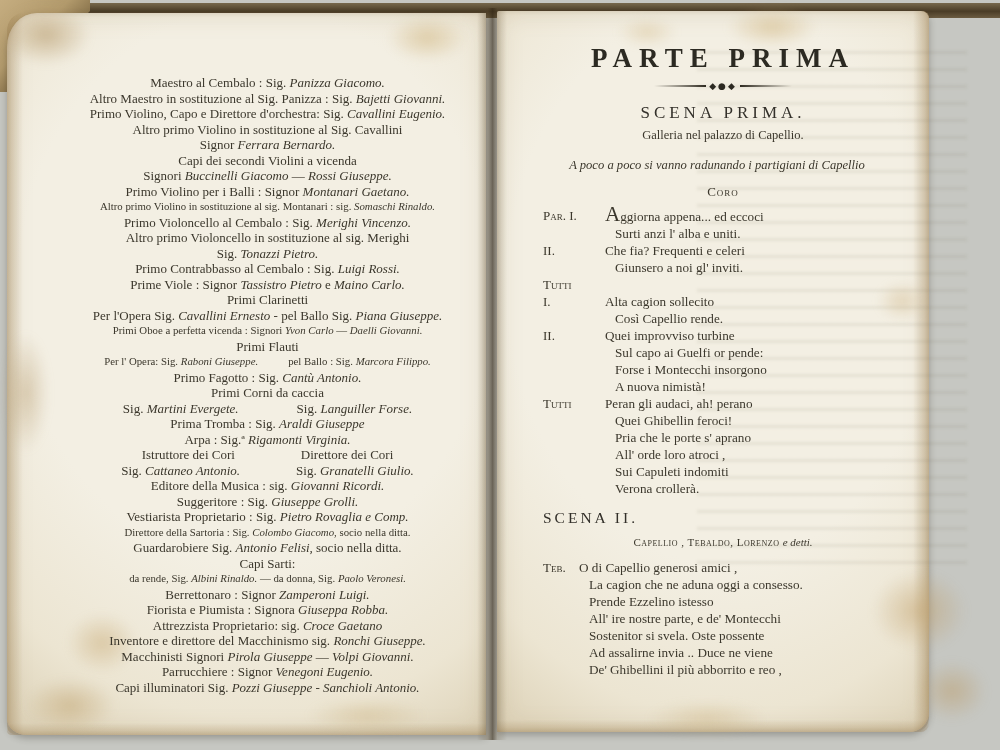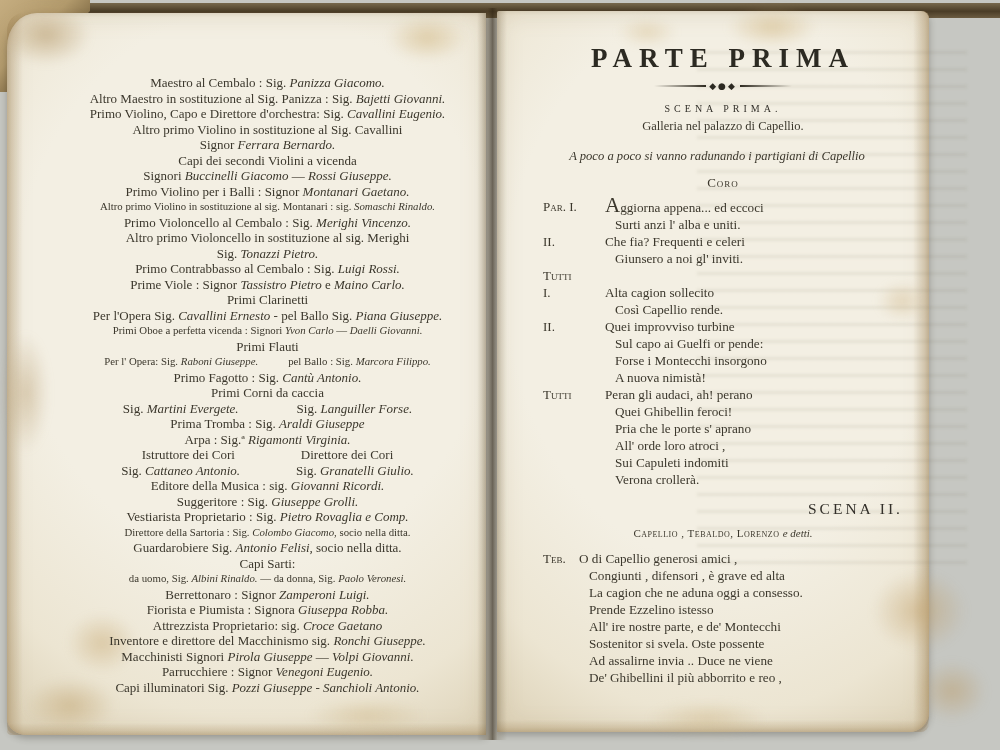--- a/index.html
+++ b/index.html
@@ -52,32 +52,32 @@
   .gap{display:inline-block;}
 
   
   .rp{position:absolute;inset:0;z-index:5;box-sizing:border-box;
     padding:32px 26px 0 46px;color:#3b372c;}
   .h1{text-align:center;font-size:27px;font-weight:bold;letter-spacing:7px;color:#2c2a22;}
   .orn{display:flex;align-items:center;justify-content:center;margin:7px 0 12px;}
   .orn:before{content:"";height:2px;width:52px;background:linear-gradient(90deg,rgba(46,42,32,0),#2e2a20);}
   .orn:after{content:"";height:2px;width:52px;background:linear-gradient(90deg,#2e2a20,rgba(46,42,32,0));}
   .orn .g{font-family:"DejaVu Sans",sans-serif;font-size:9px;letter-spacing:2px;margin:0 3px;color:#2c2a22;}
-  .sc-title{text-align:center;font-size:10px;letter-spacing:4px;color:#33302a;margin-top:4px;}
+  .sc-title{text-align:center;font-size:17px;letter-spacing:4px;color:#33302a;margin-top:4px;}
   .sc-sub{text-align:center;font-size:12.5px;margin-top:5px;}
   .stage{font-style:italic;font-size:12.6px;text-align:center;margin:15px 0 11px -12px;white-space:nowrap;}
   .coro{text-align:center;font-variant:small-caps;font-size:13px;letter-spacing:1px;margin-bottom:7px;}
   .vrow{display:flex;align-items:flex-start;}
   .spk{font-variant:small-caps;font-size:13px;line-height:17px;flex:0 0 62px;}
   .spk.s2{flex:0 0 36px;}
   .vcol{flex:1;}
   .vline{font-size:13.2px;line-height:17px;white-space:nowrap;}
   .vline:not(:first-child){margin-left:10px;}
   .dropcap{font-size:21px;line-height:14px;}
-  .sc2-title{text-align:right;font-size:15.5px;letter-spacing:3px;color:#33302a;margin:12px 0 0;}
+  .sc2-title{text-align:left;font-size:15.5px;letter-spacing:3px;color:#33302a;margin:12px 0 0;}
   .cast{text-align:center;font-size:11px;margin:9px 0 11px;}
 </style>
 </head>
 <body>
 
 <div class="scene">
 
   <div class="under-top"></div>
   <div class="under-corner"></div>
 
@@ -116,21 +116,21 @@
         <div class="cl"><span class="">Prima Tromba : Sig. </span><span class="it ">Araldi Giuseppe</span></div>
         <div class="cl"><span class="">Arpa : Sig.ª </span><span class="it ">Rigamonti Virginia.</span></div>
         <div class="cl"><span class="">Istruttore dei Cori</span><span class="gap" style="width: 66px;"></span><span class="">Direttore dei Cori</span></div>
         <div class="cl"><span class="">Sig. </span><span class="it ">Cattaneo Antonio.</span><span class="gap" style="width: 56px;"></span><span class="">Sig. </span><span class="it ">Granatelli Giulio.</span></div>
         <div class="cl"><span class="">Editore della Musica : sig. </span><span class="it ">Giovanni Ricordi.</span></div>
         <div class="cl"><span class="">Suggeritore : Sig. </span><span class="it ">Giuseppe Grolli.</span></div>
         <div class="cl"><span class="">Vestiarista Proprietario : Sig. </span><span class="it ">Pietro Rovaglia e Comp.</span></div>
         <div class="cl sm"><span class="">Direttore della Sartoria : Sig. </span><span class="it ">Colombo Giacomo,</span><span class=""> socio nella ditta.</span></div>
         <div class="cl"><span class="">Guardarobiere Sig. </span><span class="it ">Antonio Felisi,</span><span class=""> socio nella ditta.</span></div>
         <div class="cl"><span class="">Capi Sarti:</span></div>
-        <div class="cl sm"><span class="">da uomo, Sig. </span><span class="it ">Albini Rinaldo.</span><span class=""> — da donna, Sig. </span><span class="it ">Paolo Veronesi.</span></div>
+        <div class="cl sm"><span class="">da rende, Sig. </span><span class="it ">Albini Rinaldo.</span><span class=""> — da donna, Sig. </span><span class="it ">Paolo Veronesi.</span></div>
         <div class="cl"><span class="">Berrettonaro : Signor </span><span class="it ">Zamperoni Luigi.</span></div>
         <div class="cl"><span class="">Fiorista e Piumista : Signora </span><span class="it ">Giuseppa Robba.</span></div>
         <div class="cl"><span class="">Attrezzista Proprietario: sig. </span><span class="it ">Croce Gaetano</span></div>
         <div class="cl"><span class="">Inventore e direttore del Macchinismo sig. </span><span class="it ">Ronchi Giuseppe.</span></div>
         <div class="cl"><span class="">Macchinisti Signori </span><span class="it ">Pirola Giuseppe</span><span class=""> — </span><span class="it ">Volpi Giovanni.</span></div>
         <div class="cl"><span class="">Parrucchiere : Signor </span><span class="it ">Venegoni Eugenio.</span></div>
         <div class="cl"><span class="">Capi illuminatori Sig. </span><span class="it ">Pozzi Giuseppe</span><span class=""> - </span><span class="it ">Sanchioli Antonio.</span></div>
       </div>
   </div>
 
@@ -200,21 +200,20 @@
             </div>
           </div>
         </div>
       <div class="sc2-title">SCENA II.</div>
       <div class="cast"><span class="sc">Capellio , Tebaldo, Lorenzo </span><span class="it ">e detti.</span></div>
       <div>
           <div class="vrow">
             <div class="spk s2">Teb.</div>
             <div class="vcol">
               <div class="vline">O di Capellio generosi amici ,</div>
-              <div class="vline">Congiunti , difensori , è grave ed alta</div>
               <div class="vline">La cagion che ne aduna oggi a consesso.</div>
               <div class="vline">Prende Ezzelino istesso</div>
               <div class="vline">All' ire nostre parte, e de' Montecchi</div>
               <div class="vline">Sostenitor si svela. Oste possente</div>
               <div class="vline">Ad assalirne invia .. Duce ne viene</div>
               <div class="vline">De' Ghibellini il più abborrito e reo ,</div>
             </div>
           </div>
         </div>
     </div>

